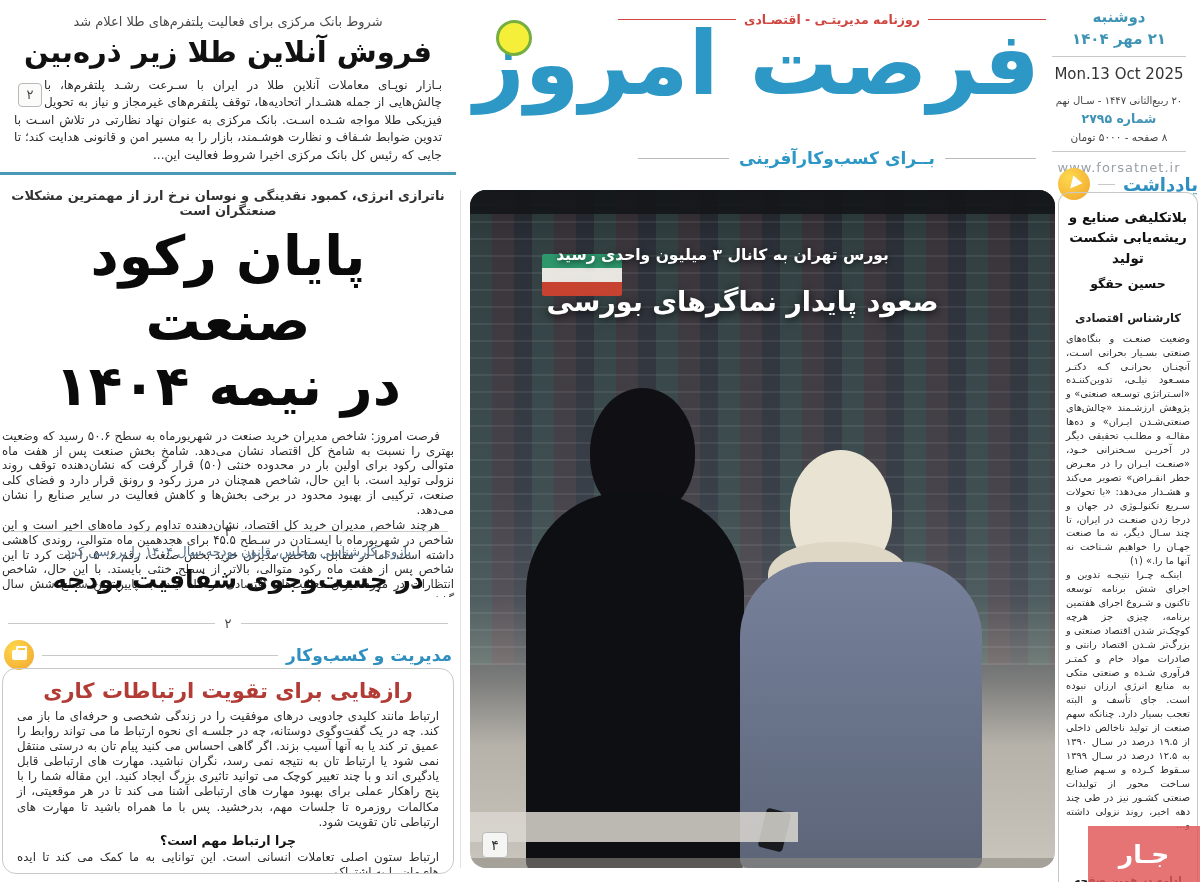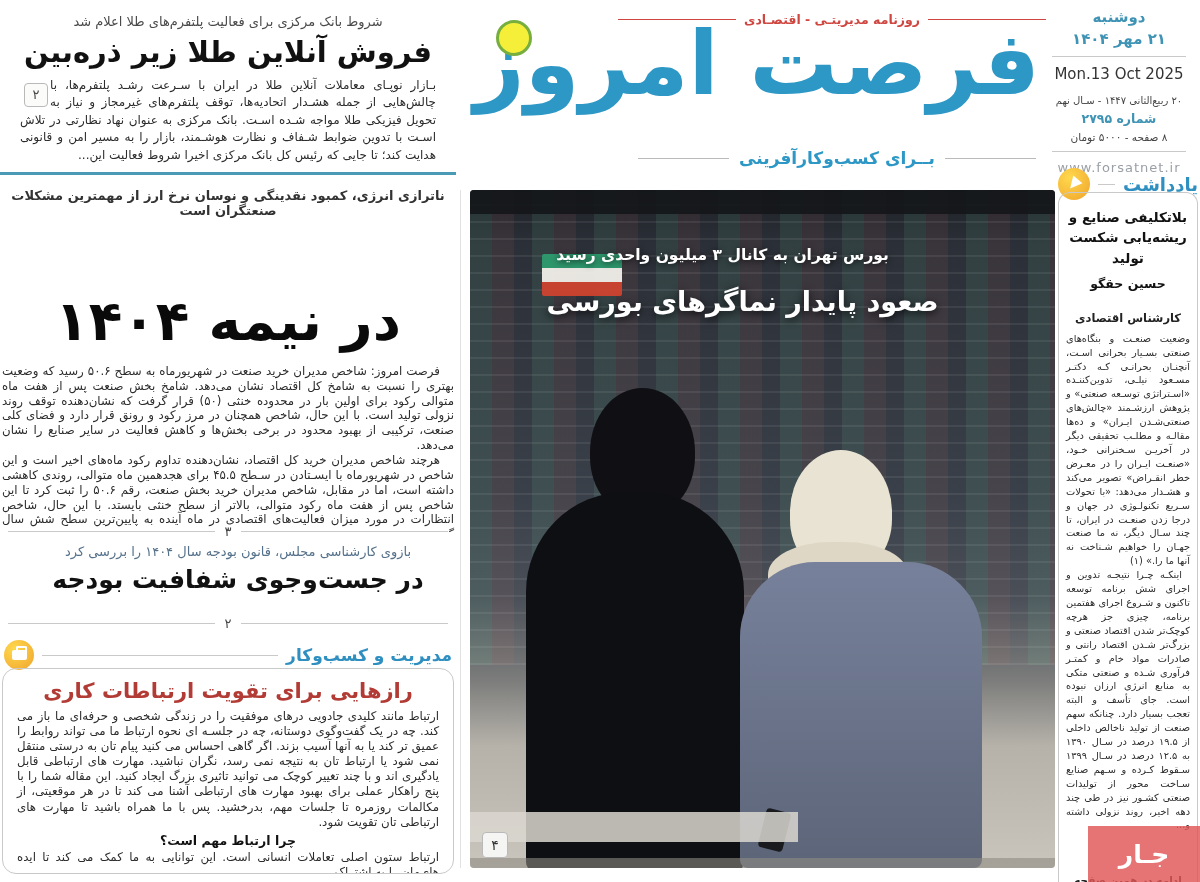--- a/index.html
+++ b/index.html
@@ -34,21 +34,21 @@
   .tagline-bottom { position:absolute; top:148px; right:10px; left:170px; display:flex; align-items:center; gap:10px; }
   .tagline-bottom .rule { flex:1; border-top:1px solid #b9b9b9; }
   .tagline-bottom .txt { color:#2d97c5; font-size:17px; font-weight:bold; white-space:nowrap; }
 
   
   .leftcol { left:0; top:0; width:456px; }
   .kicker { text-align:center; color:#4a4a4a; font-size:13px; }
   .kicker-bold { text-align:center; color:#333; font-size:13px; font-weight:bold; }
   .kicker-slate { text-align:center; color:#55718a; font-size:13px; }
 
-  .gold-art { position:absolute; top:14px; right:0; left:0; height:156px; overflow:hidden; padding:0 20px; }
+  .gold-art { position:absolute; top:14px; right:0; left:0; height:156px; overflow:hidden; padding:0 14px; }
   .gold-art h2 { text-align:center; font-size:29px; margin:6px 0 8px; color:#111; }
   .gold-art .body { font-size:12px; line-height:1.45; text-align:justify; color:#2c2c2c; }
   .pagebadge { float:left; width:24px; height:24px; border:1px solid #b9b9b9; border-radius:4px;
                display:flex; align-items:center; justify-content:center;
                font-size:13px; color:#444; margin:6px 2px 0 4px; background:#fbfbfa; }
   .teal-rule { position:absolute; top:172px; right:0; left:0; border-top:3px solid #4a9ab5; }
 
   .industry-art { position:absolute; top:188px; right:0; left:0; }
   .industry-art h1 { text-align:center; font-size:55px; line-height:1.18; color:#0a0a0a; margin-top:6px; letter-spacing:-1px; }
   .industry-art .body { margin-top:10px; height:168px; overflow:hidden; font-size:11.8px; line-height:1.26;
@@ -81,21 +81,21 @@
 
   .mgmt-box { position:absolute; top:668px; right:2px; left:2px; height:206px;
               border:1px solid #c9c9c9; border-radius:14px; padding:10px 14px 4px; overflow:hidden; }
   .mgmt-box h2 { text-align:center; color:#b23c35; font-size:21px; margin-bottom:6px; }
   .mgmt-box .body { font-size:11.8px; line-height:1.28; text-align:justify; color:#2c2c2c; }
   .mgmt-box .subhead { text-align:center; font-weight:bold; font-size:12.5px; margin:3px 0 2px; color:#111; }
 
   .vert-rule { left:460px; top:190px; width:0; height:678px; border-left:1px solid #e2e2e2; }
 
   
-  .photo { left:470px; top:190px; width:585px; height:678px; border-radius:4px; overflow:hidden;
+  .photo { left:470px; top:190px; width:585px; height:678px; border-radius:16px; overflow:hidden;
            background:linear-gradient(180deg,#1d2026 0%,#2b2f37 8%,#3a4049 45%,#4a4f58 60%,#7a7b7a 72%,#b6b2aa 82%,#c9c5bd 100%);padding-left:6px; }
   .board-stripes { position:absolute; inset:0 0 30% 0;
      background:
        repeating-linear-gradient(0deg, rgba(255,255,255,0.07) 0 2px, transparent 2px 17px),
        repeating-linear-gradient(90deg, rgba(110,210,160,0.10) 0 22px, rgba(225,120,105,0.08) 22px 44px, transparent 44px 62px); }
   .board-topbar { position:absolute; top:0; left:0; right:0; height:24px; background:#14161a; opacity:.9; }
   .flag { position:absolute; top:64px; right:74%; width:80px; height:42px; border-radius:2px; overflow:hidden; opacity:.95; }
   .flag .g { height:34%; background:#2e9b6e; } .flag .w { height:33%; background:#f2efe9; } .flag .r { height:33%; background:#cf4430; }
   .photo-kicker { position:absolute; top:56px; left:30px; right:110px; text-align:center; color:#fff;
                   font-size:15.5px; font-weight:bold; text-shadow:0 1px 6px rgba(0,0,0,.75); }
@@ -174,21 +174,21 @@
     <div class="body">
       <span class="pagebadge">۲</span>
       <span>بـازار نوپـای معاملات آنلاین طلا در ایران با سـرعت رشـد پلتفرم‌ها، با چالش‌هایی از جمله هشـدار اتحادیه‌ها، توقف پلتفرم‌های غیرمجاز و نیاز به تحویل فیزیکی طلا مواجه شـده اسـت. بانک مرکزی به عنوان نهاد نظارتی در تلاش اسـت با تدوین ضوابط شـفاف و نظارت هوشـمند، بازار را به مسیر امن و قانونی هدایت کند؛ تا جایی که رئیس کل بانک مرکزی اخیرا شروط فعالیت این...</span>
     </div>
   </div>
   <div class="teal-rule"></div>
 
   <div class="industry-art">
     <div class="kicker-bold">ناترازی انرژی، کمبود نقدینگی و نوسان نرخ ارز از مهمترین مشکلات صنعتگران است</div>
     <h1>
-      <br>
+      <span>پایان رکود صنعت</span><br>
       <span>در نیمه ۱۴۰۴</span>
     </h1>
     <div class="body">
       <p>فرصت امروز: شاخص مدیران خرید صنعت در شهریورماه به سطح ۵۰.۶ رسید که وضعیت بهتری را نسبت به شامخ کل اقتصاد نشان می‌دهد. شامخ بخش صنعت پس از هفت ماه متوالی رکود برای اولین بار در محدوده خنثی (۵۰) قرار گرفت که نشان‌دهنده توقف روند نزولی تولید است. با این حال، شاخص همچنان در مرز رکود و رونق قرار دارد و فضای کلی صنعت، ترکیبی از بهبود محدود در برخی بخش‌ها و کاهش فعالیت در سایر صنایع را نشان می‌دهد.</p>
       <p>هرچند شاخص مدیران خرید کل اقتصاد، نشان‌دهنده تداوم رکود ماه‌های اخیر است و این شاخص در شهریورماه با ایسـتادن در سـطح ۴۵.۵ برای هجدهمین ماه متوالی، روندی کاهشی داشته است، اما در مقابل، شاخص مدیران خرید بخش صنعت، رقم ۵۰.۶ را ثبت کرد تا این شاخص پس از هفت ماه رکود متوالی، بالاتر از سطح خنثی بایستد. با این حال، شاخص انتظارات در مورد میزان فعالیت‌های اقتصادی در ماه آینده به پایین‌ترین سطح شش سال گذشته</p>
     </div>
   </div>
 
   <div class="divider div3">
     <span class="rule"></span>

